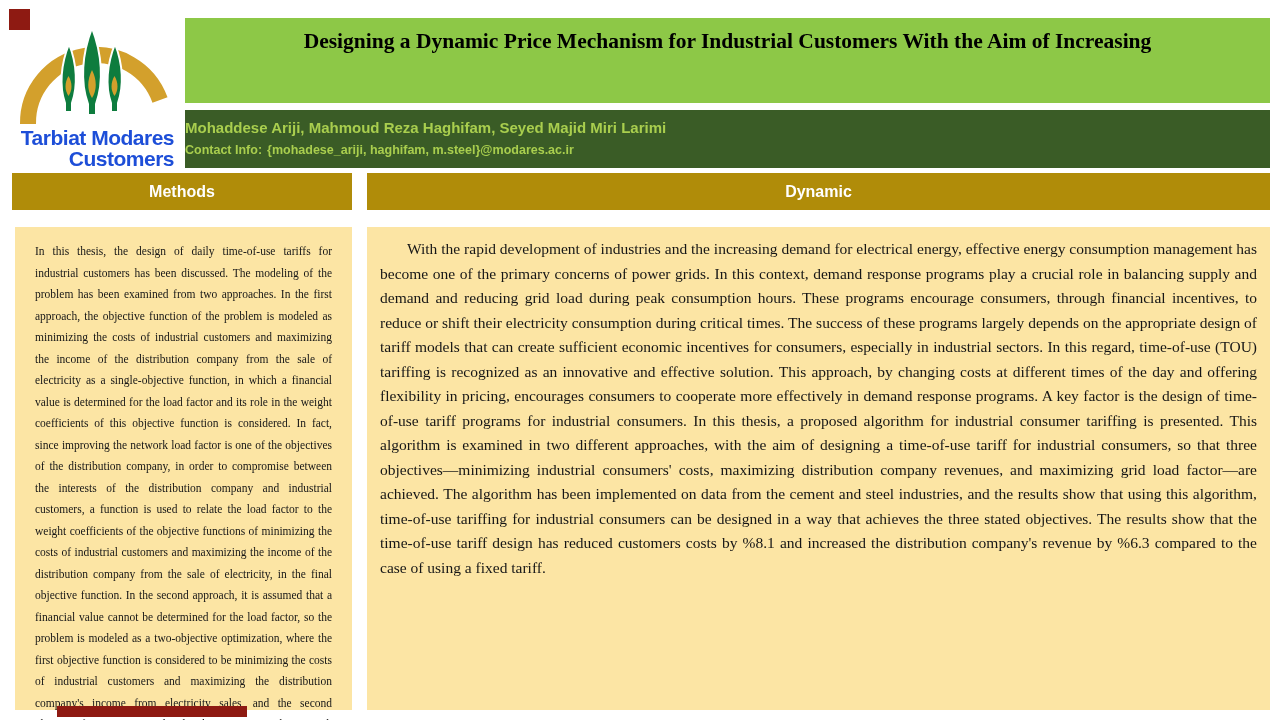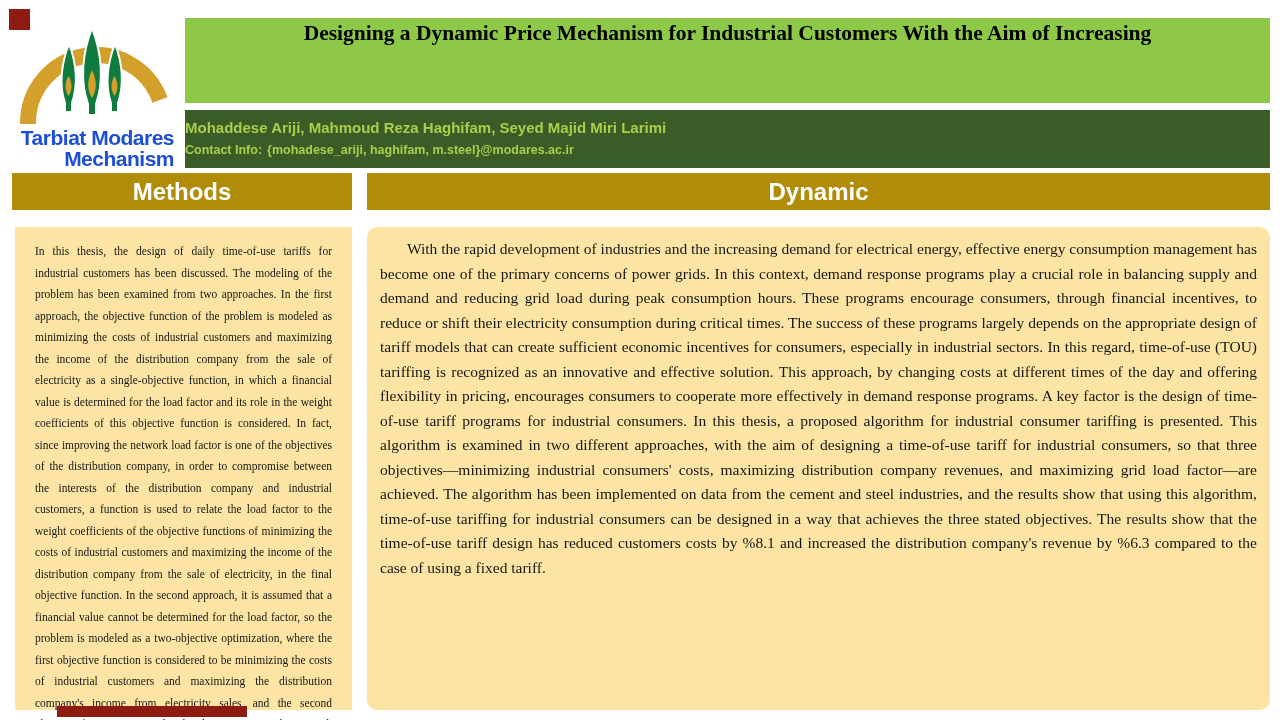--- a/index.html
+++ b/index.html
@@ -21,54 +21,54 @@
   .logo-text {
     width: 162px; margin-top: 1px;
     text-align: right;
     font-weight: bold; font-size: 21px; line-height: 21px;
     color: #1d4ed8; letter-spacing: -0.5px;
   }
 
   
   .title-bar {
     position: absolute; left: 185px; top: 18px; width: 1085px; height: 85px;
-    background: #8dc847; box-sizing: border-box; 
+    background: #8dc847; box-sizing: border-box; padding-top: 8px;
     text-align: center; color: #000000;
     font-family: "Liberation Serif", serif; font-weight: bold;
   }
   .title-line { font-size: 21.5px; line-height: 30px; }
 
   
   .authors-bar {
     position: absolute; left: 185px; top: 110px; width: 1085px; height: 58px;
     background: #3a5c26; box-sizing: border-box; padding-top: 10px;
   }
   .authors { color: #a9ce4e; font-weight: bold; font-size: 15px; line-height: 16px; }
   .contact { margin-top: 8px; color: #a9ce4e; font-weight: bold; font-size: 12.5px; line-height: 13px; }
   .contact-label { margin-right: 5px; }
 
   
   .sec-header {
     position: absolute; top: 173px; height: 37px;
     background: #b08c09; color: #ffffff;
-    font-weight: bold; font-size: 24px; line-height: 37px; text-align: center;
+    font-weight: bold; font-size: 16px; line-height: 37px; text-align: center;
   }
   .methods-header { left: 12px; width: 340px; }
   .outcomes-header { left: 367px; width: 903px; }
 
   
   .panel {
     position: absolute; top: 227px; height: 483px;
     background: #fce5a4; box-sizing: border-box;
     font-family: "Liberation Serif", serif; color: #161616;
     text-align: justify;
   }
   .methods-panel { left: 15px; width: 337px; padding: 14px 20px; }
   .methods-panel p { margin: 0; font-size: 11.5px; line-height: 21.5px; }
-  .outcomes-panel { left: 367px; width: 903px; padding: 10px 13px; border-radius: 10px; }
+  .outcomes-panel { left: 367px; width: 903px; padding: 10px 13px; }
   .outcomes-panel p { margin: 0; font-size: 15.5px; line-height: 24.5px; text-indent: 27px; }
 </style>
 </head>
 <body>
 
 <div class="page">
 
   <div class="marker-top"></div>
 
   <div class="logo">
@@ -76,21 +76,21 @@
       <path d="M 16 110 A 68 68 0 0 1 148 86" fill="none" stroke="#d3a02c" stroke-width="16"></path>
       <path d="M57,30 C65,50 66,72 60,89 L60,98 L53,98 L53,89 C47,72 49,50 57,30 Z" fill="#0e7c3e" stroke="#ffffff" stroke-width="2"></path>
       <path d="M103,30 C111,50 112,72 106,89 L106,98 L99,98 L99,89 C93,72 95,50 103,30 Z" fill="#0e7c3e" stroke="#ffffff" stroke-width="2"></path>
       <path d="M80,14 C90,40 92,68 84,90 L84,101 L76,101 L76,90 C68,68 70,40 80,14 Z" fill="#0e7c3e" stroke="#ffffff" stroke-width="2"></path>
       <path d="M56.5,62 C60.5,69 60.5,76 56.5,82 C52.5,76 52.5,69 56.5,62 Z" fill="#d3a02c"></path>
       <path d="M102.5,62 C106.5,69 106.5,76 102.5,82 C98.5,76 98.5,69 102.5,62 Z" fill="#d3a02c"></path>
       <path d="M80,56 C85,66 85,76 80,84 C75,76 75,66 80,56 Z" fill="#d3a02c"></path>
     </svg>
     <div class="logo-text">
       <div>Tarbiat Modares</div>
-      <div>Mechanism</div>
+      <div>Customers</div>
     </div>
   </div>
 
   <div class="title-bar">
     <div class="title-line">Designing a Dynamic Price Mechanism for Industrial Customers With the Aim of Increasing</div>
   </div>
 
   <div class="authors-bar">
     <div class="authors">Mohaddese Ariji, Mahmoud Reza Haghifam, Seyed Majid Miri Larimi</div>
     <div class="contact">

